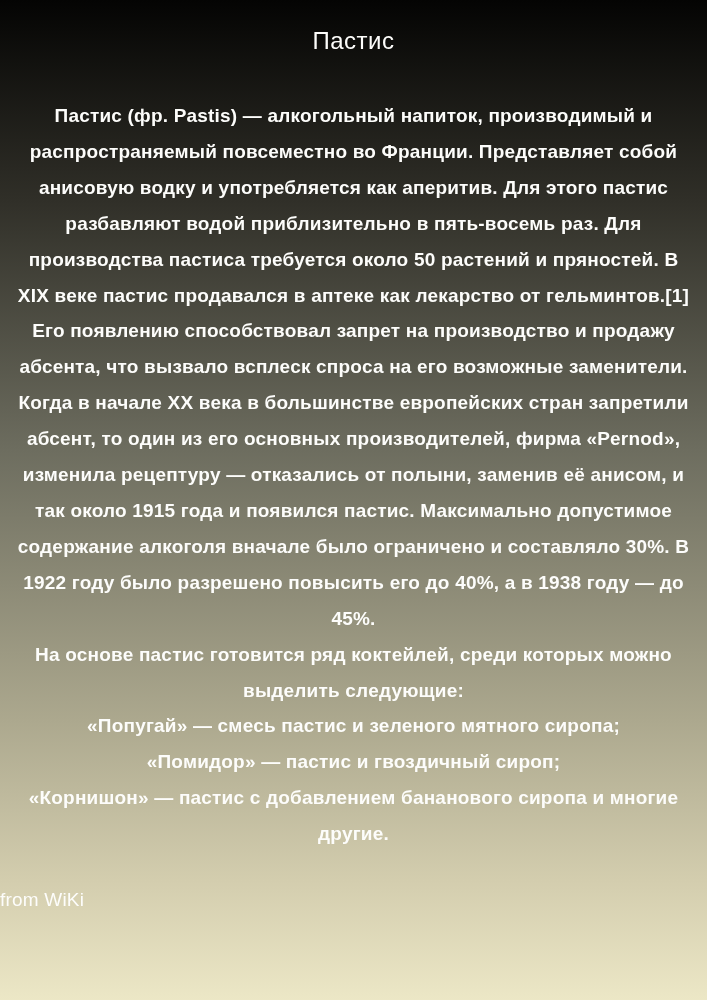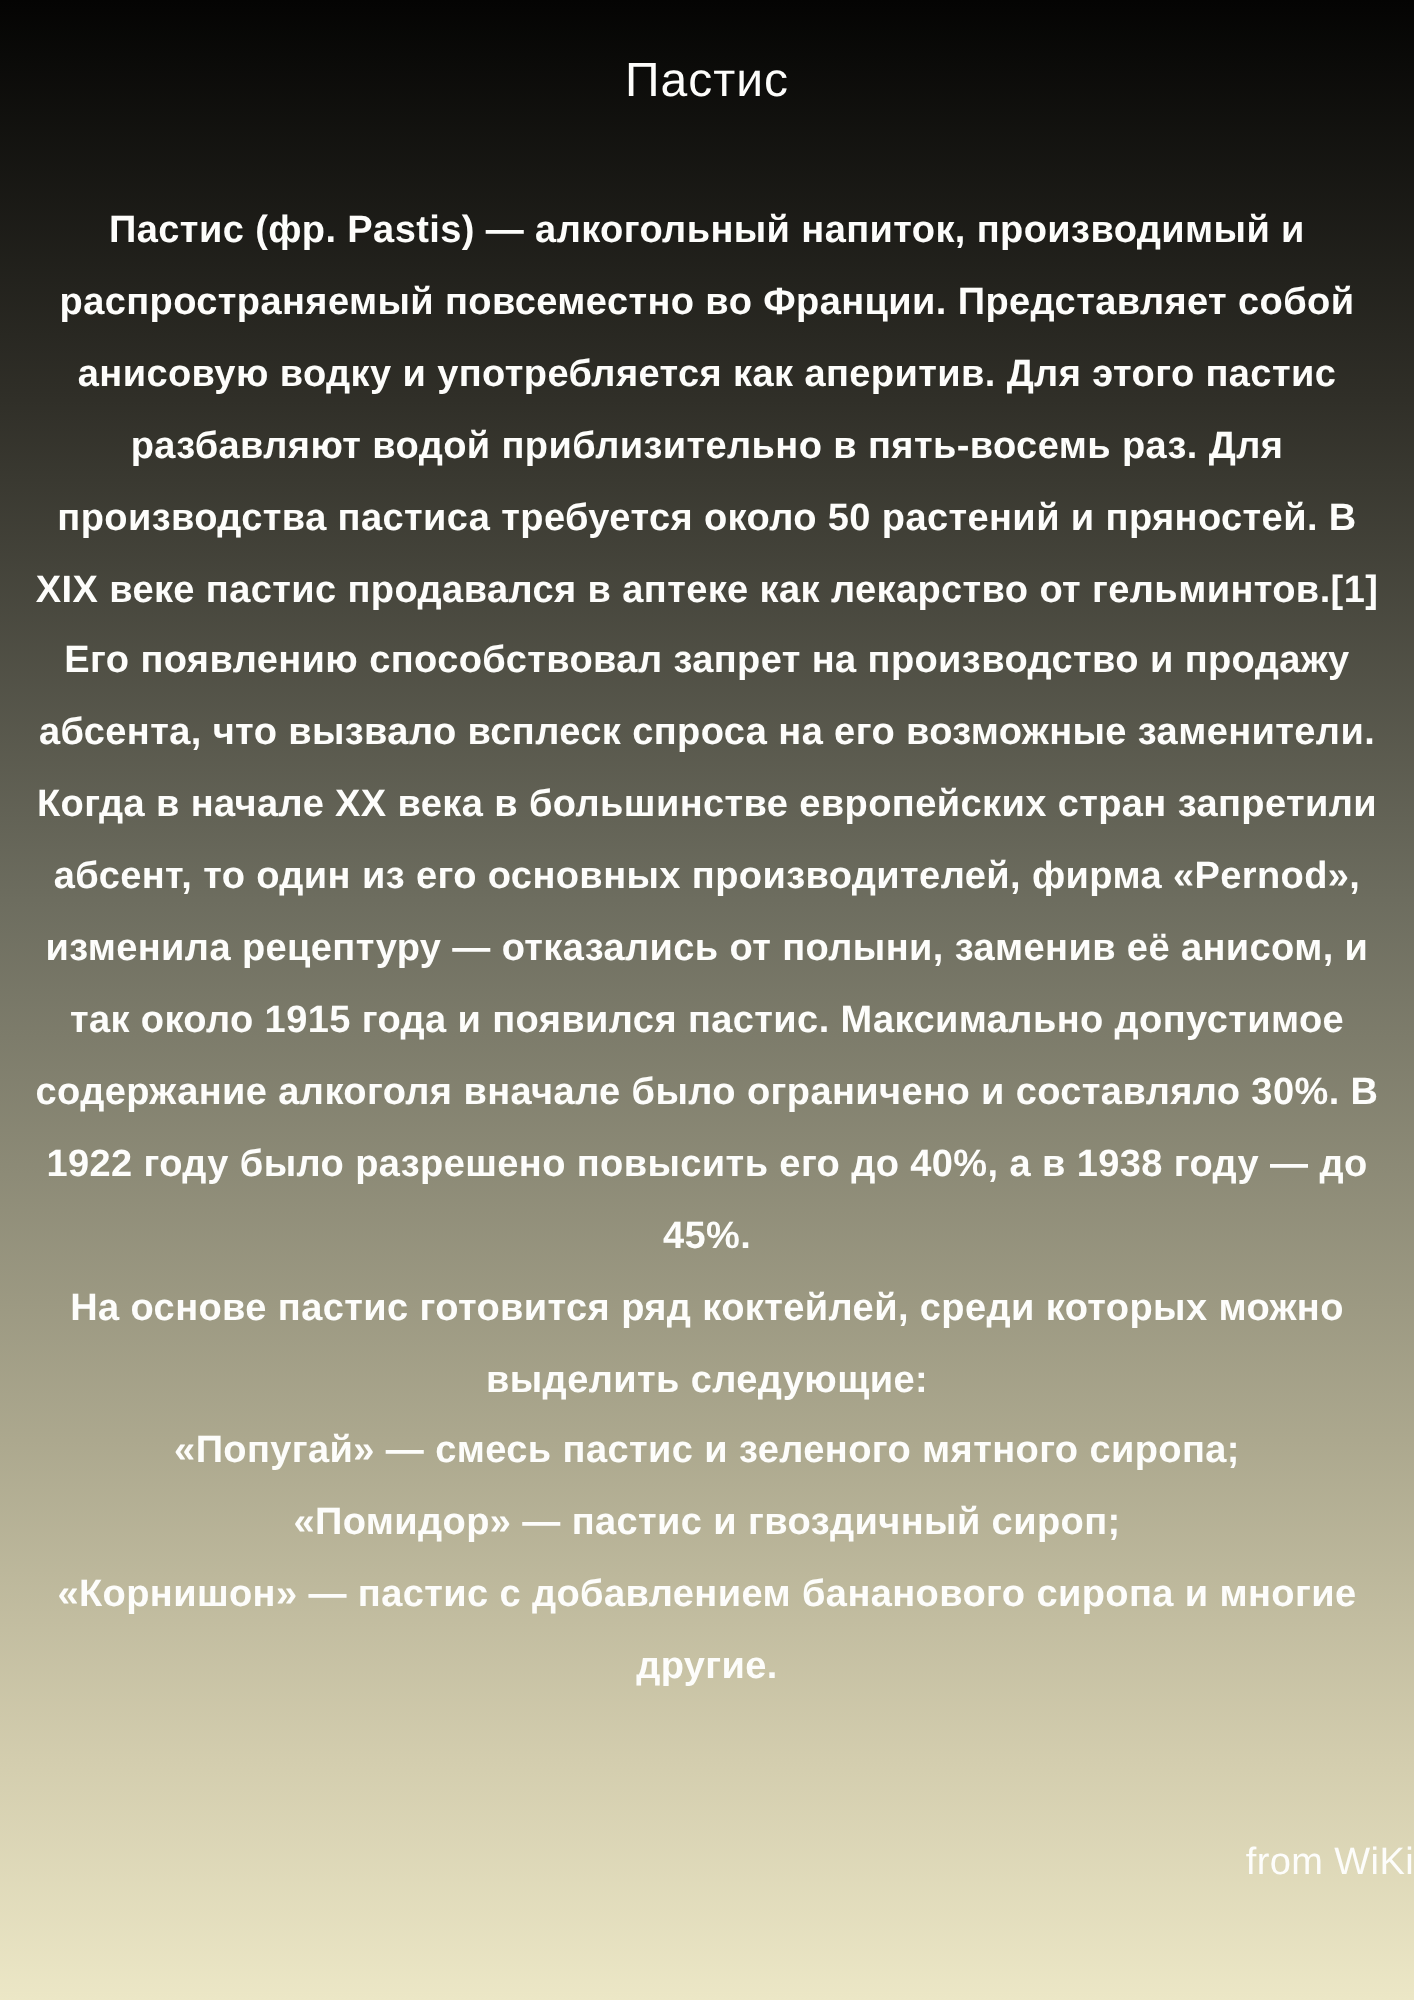--- a/index.html
+++ b/index.html
@@ -46,24 +46,24 @@
       text-align: center;
       font-size: 19px;
       line-height: 35.9px;
       letter-spacing: 0.2px;
       white-space: pre-line;
       color: var(--text-color, #fdfdfb);
       font-weight: bold;
     }
     .source-attribution {
       position: absolute;
-      top: 921px;
+      top: 889px;
       left: 0;
       width: 707px;
-      text-align: right;
+      text-align: left;
       font-size: 19px;
       letter-spacing: 0.2px;
       color: var(--text-color, #fdfdfb);
     }
   </style>
 </head>
 <body>
 
 <div class="slide">
   <h1 class="page-title">Пастис</h1>

